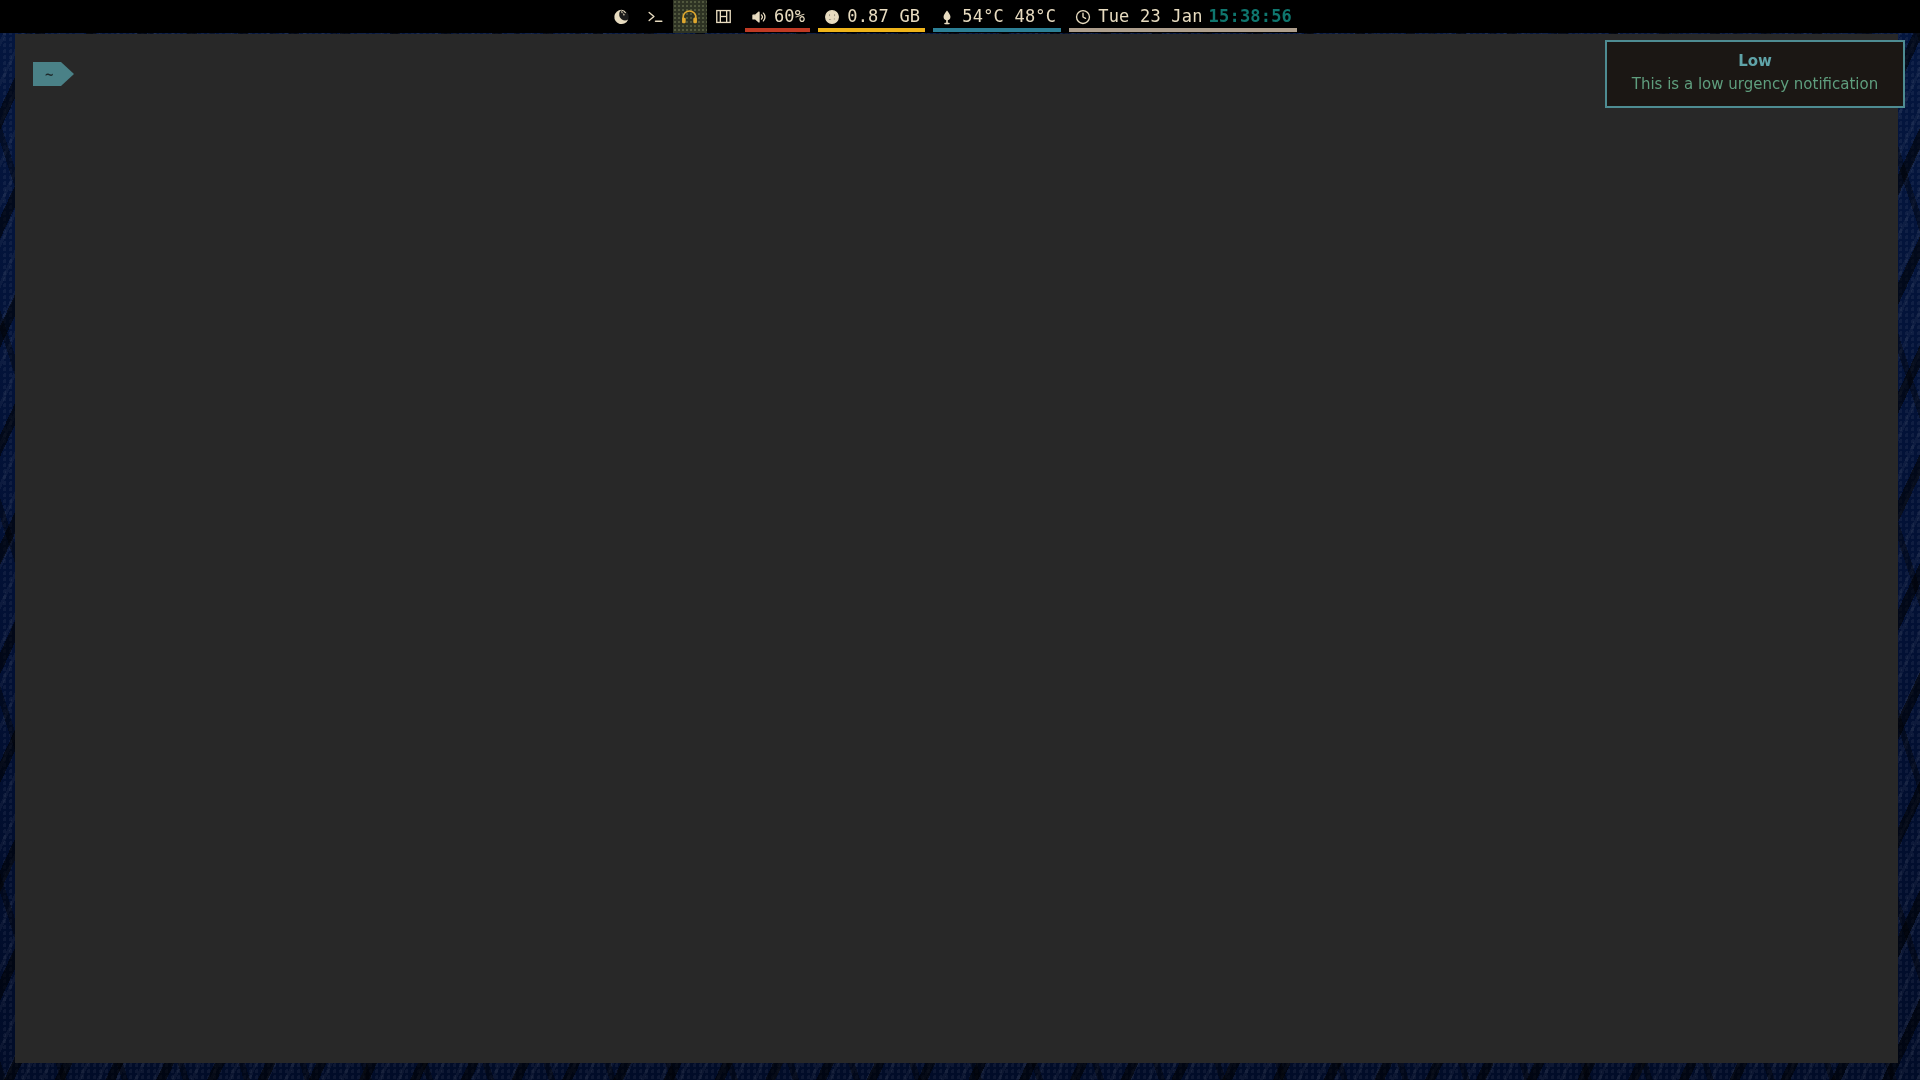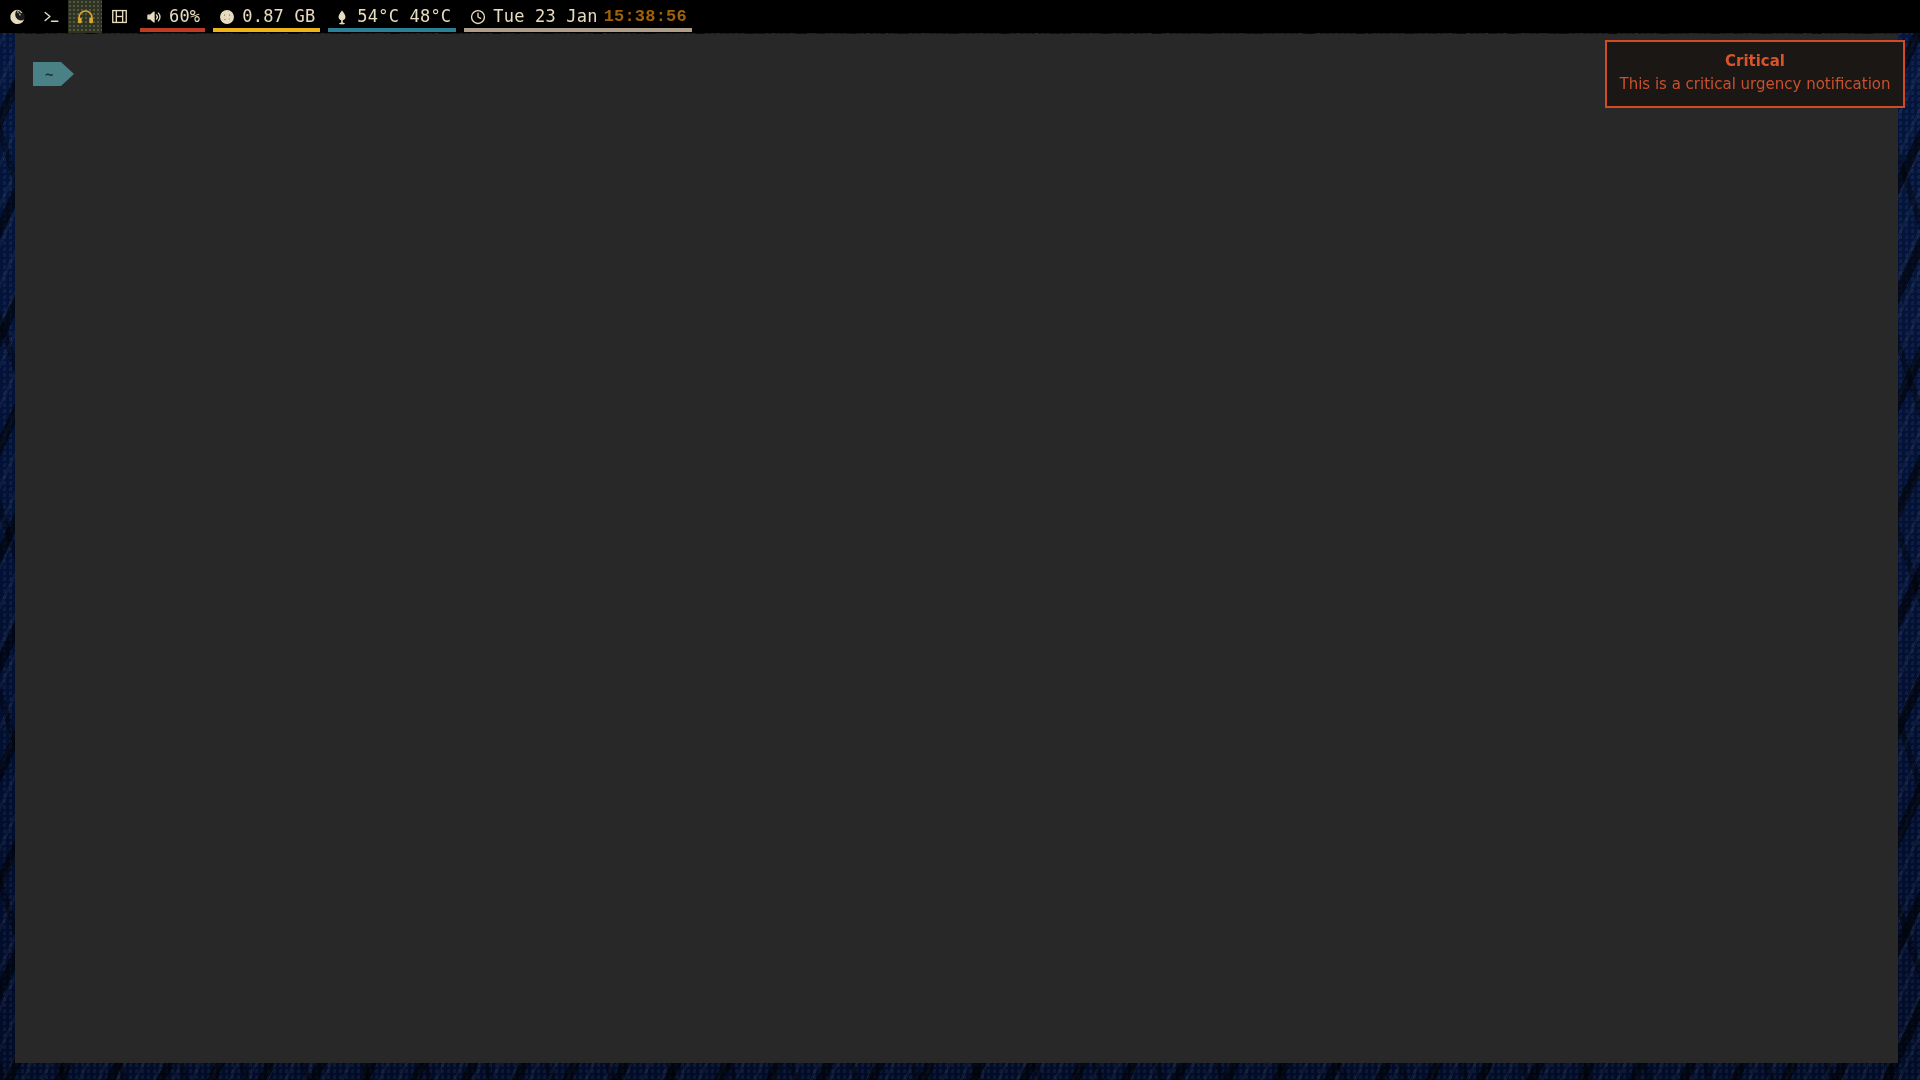--- a/index.html
+++ b/index.html
@@ -29,21 +29,21 @@
     background:
       repeating-linear-gradient(72deg,
         rgba(0,0,0,.45) 0 6px, rgba(255,255,255,0) 6px 58px);
     opacity:.8;
   }
 
   
   #bar{
     position:absolute; left:0; top:0; width:1920px; height:33px;
     background:#000; z-index:40;
-    display:flex; align-items:stretch; justify-content:flex-start;
+    display:flex; align-items:stretch; justify-content:center;
     font-size:16px;
   }
   #bar-left{ display:flex; align-items:stretch; }
   .ws{
     width:34px; display:flex; align-items:center; justify-content:center;
     cursor:default; position:relative;
   }
   .ws.active{
     background:#2e3324;
     background-image:radial-gradient(rgba(160,170,120,.30) 1px, transparent 1px);
@@ -56,21 +56,21 @@
     display:flex; align-items:center; gap:6px;
     padding:0 9px; position:relative;
     color:#e8dcc0; font-size:17px; letter-spacing:.2px;
     white-space:nowrap;
   }
   .stat .ul{
     position:absolute; left:4px; right:4px; bottom:1px; height:4px;
   }
   .stat svg{ display:block; flex:0 0 auto; }
   .stat .txt{ line-height:1; }
-  .clock-time{ font-weight:bold; color:#a16207;font-family:Liberation Mono, monospace; }
+  .clock-time{ font-weight:bold; color:#0f766e; }
 
   
   #term{
     position:absolute; left:15px; top:34px; width:1883px; height:1029px;
     background:#282828; z-index:20; overflow:hidden;
   }
   #prompt{
     position:absolute; left:18px; top:28px;
     display:flex; align-items:center; height:24px;
   }
@@ -180,17 +180,17 @@
           <polyline points="12,7 12,12 15.4,13.8"></polyline>
         </svg>
         <span class="txt">Tue 23 Jan</span>
         <span class="txt clock-time">15:38:56</span>
         <span class="ul" style="background:#ad9e8c"></span>
       </div>
     </div>
 </div>
 
 <div id="notifs">
-    <div class="notif" style="border-color: rgb(211, 75, 34); background: rgb(27, 23, 20);">
-      <div class="title" style="color:#d9532b">Critical</div>
-      <div class="body" style="color:#c9502f">This is a critical urgency notification</div>
+    <div class="notif" style="border-color: rgb(78, 140, 146); background: rgb(27, 23, 20);">
+      <div class="title" style="color:#5fa3a8">Low</div>
+      <div class="body" style="color:#5f9e7e">This is a low urgency notification</div>
     </div>
   </div>
 
 </body></html>

